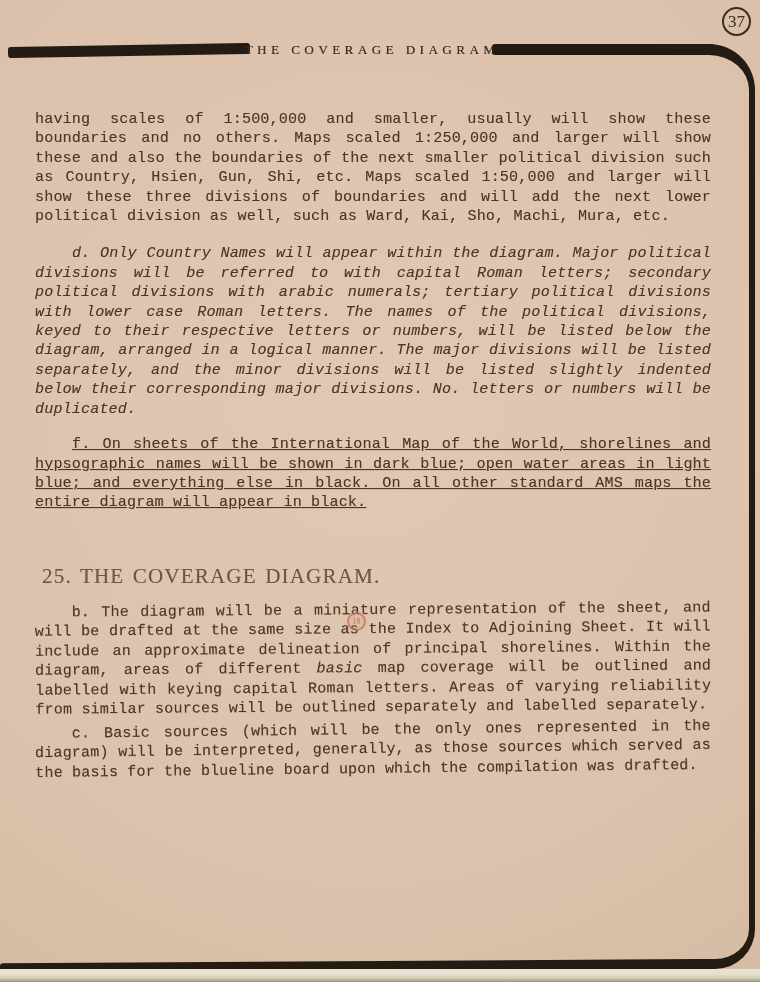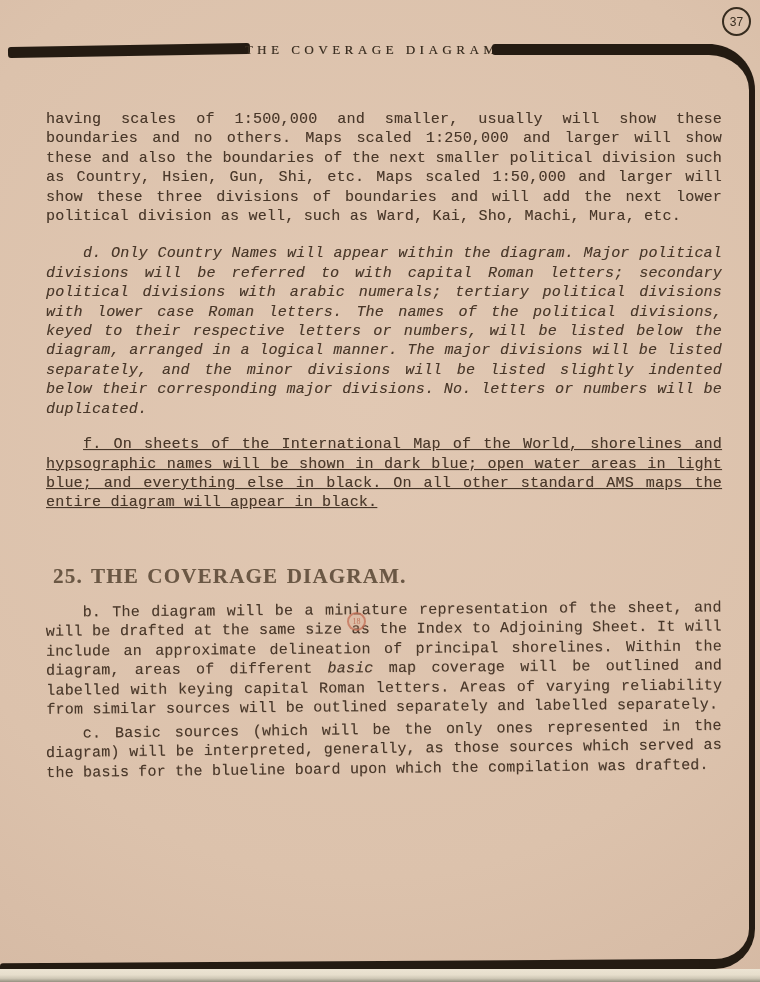--- a/index.html
+++ b/index.html
@@ -24,41 +24,41 @@
     position:absolute;left:252px;top:40px;width:240px;height:20px;
     display:flex;align-items:center;justify-content:center;
     font-family:"Liberation Serif", serif;font-size:13px;letter-spacing:4.5px;
     color:#392d20;text-shadow:0.4px 0.4px 0 rgba(57,45,32,0.5);white-space:nowrap;
   }
   
   .page-badge{
     position:absolute;left:722px;top:7px;width:29px;height:29px;box-sizing:border-box;
     border:2.5px solid #372c1f;border-radius:50%;
     display:flex;align-items:center;justify-content:center;
-    font-family:Liberation Sans, sans-serif;font-size:12px;color:#372c1f;
+    font-family:Liberation Serif, serif;font-size:17px;color:#372c1f;
   }
   
-  .page-content{position:absolute;left:46px;top:110px;width:676px;}
+  .page-content{position:absolute;left:35px;top:110px;width:676px;}
   .tw{
     margin:0;font-family:"Liberation Mono", monospace;
     font-size:15px;line-height:19.4px;letter-spacing:0.2px;
     color:#483729;text-align:justify;
     text-shadow:0.3px 0.3px 0 rgba(70,50,35,0.35);
   }
   .tw.ind{text-indent:37px;}
   .m-d{margin-top:18px;font-style:italic;}
   .m-e{margin-top:14px;}
   .m-f{margin-top:16px;text-decoration:underline;}
   .m-a{margin-top:15px;}
   .m-b{margin-top:12px;transform:rotate(-0.45deg);}
   .m-c{margin-top:8px;transform:rotate(-0.7deg);transform-origin:left center;}
   .section-heading{
     margin:50px 0 0 0;padding-left:7px;
     font-family:"Liberation Serif", serif;font-size:21px;line-height:26px;
-    letter-spacing:1.2px;word-spacing:2px;color:#6a5744;font-weight:bold;
+    letter-spacing:1.2px;word-spacing:2px;color:#6a5744;font-weight:normal;
     text-shadow:0.3px 0.3px 0 rgba(106,87,68,0.4);
   }
   .em-basic{font-style:italic;margin-top:48px;}
   
   .stamp{
     position:absolute;left:347px;top:612px;width:19px;height:19px;box-sizing:border-box;
     border:2px solid rgba(196,112,87,0.75);border-radius:50%;
     background:rgba(212,140,115,0.15);
     display:flex;align-items:center;justify-content:center;
     font-family:Liberation Serif, serif;font-size:8px;color:rgba(186,102,78,0.85);

